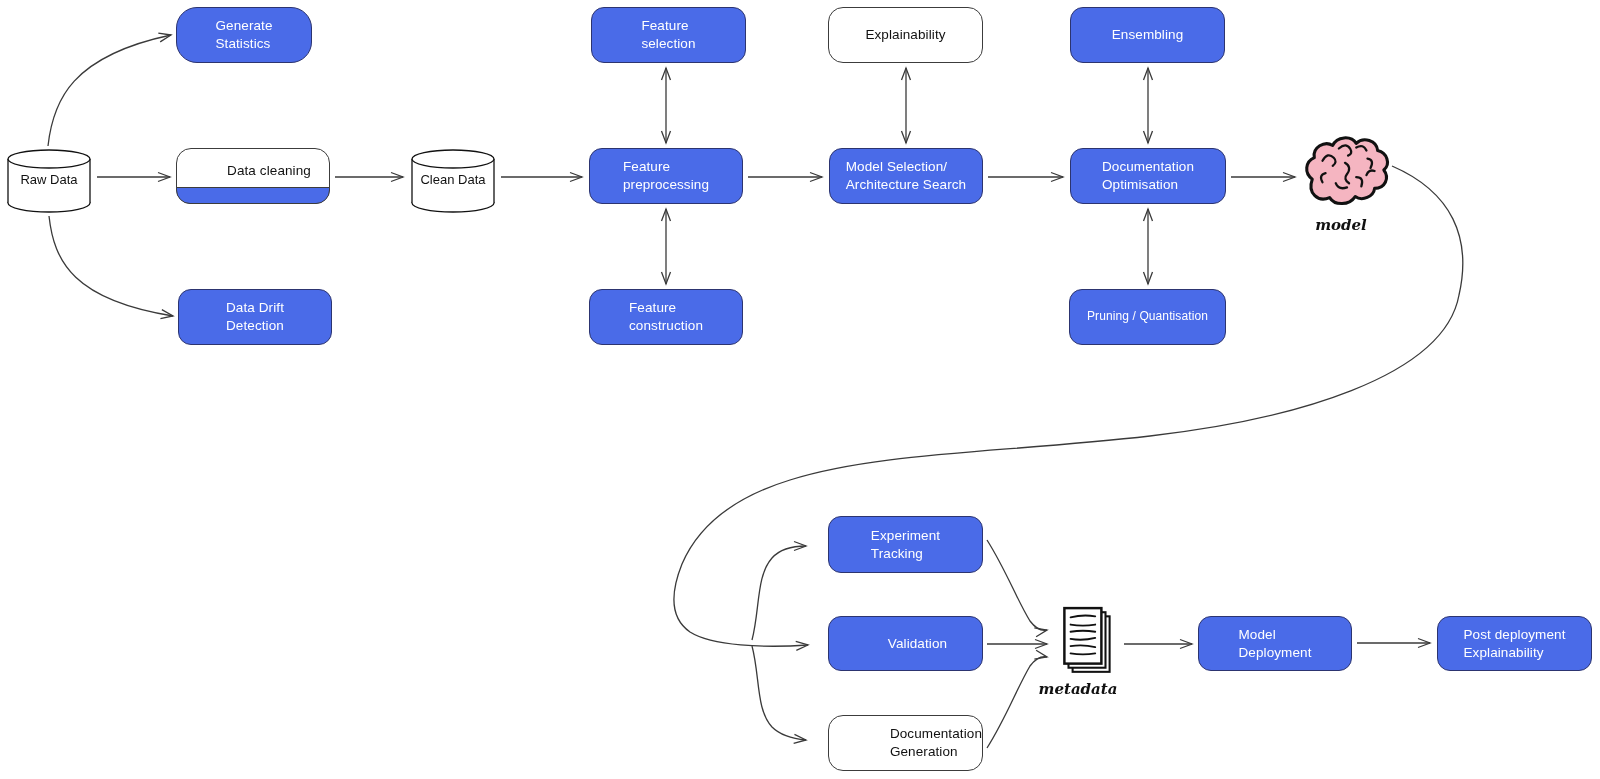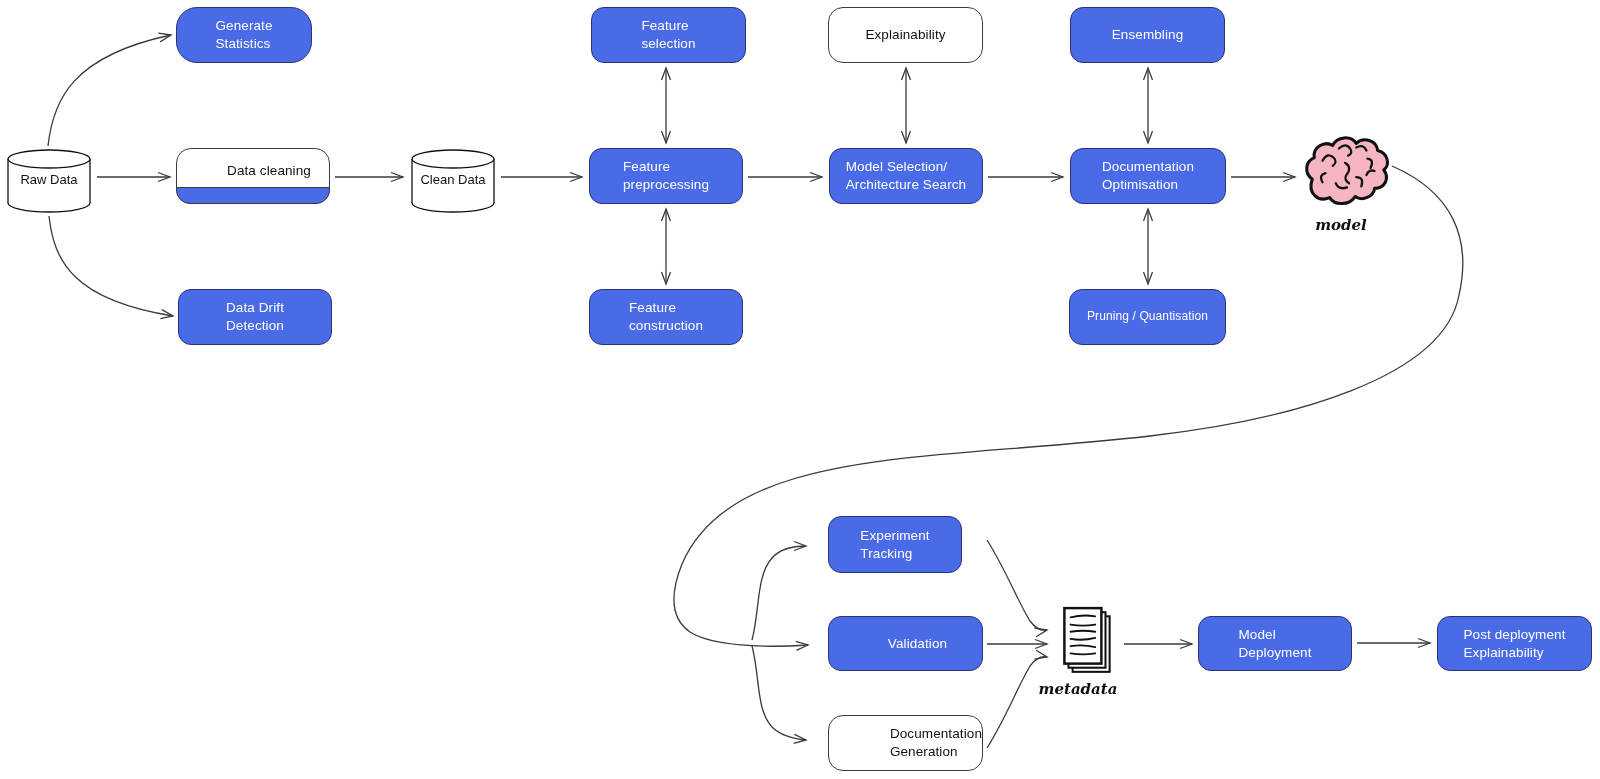--- a/index.html
+++ b/index.html
@@ -186,21 +186,21 @@
 
   <div class="node blue" style="left:1070px;top:148px;width:156px;height:56px;">
     <span class="label">Documentation
 Optimisation</span>
   </div>
 
   <div class="node blue" style="left:1069px;top:289px;width:157px;height:56px;font-size:12px;">
     <span class="label">Pruning / Quantisation</span>
   </div>
 
-  <div class="node blue" style="left:828px;top:516px;width:134px;height:57px;">
+  <div class="node blue" style="left:828px;top:516px;width:155px;height:57px;">
     <span class="label">Experiment
 Tracking</span>
   </div>
 
   <div class="node blue" style="left:828px;top:616px;width:155px;height:55px;padding-left:24px;">
     <span class="label">Validation</span>
   </div>
 
   <div class="node white" style="left:828px;top:715px;width:155px;height:56px;justify-content:flex-end;">
     <span class="label">Documentation

